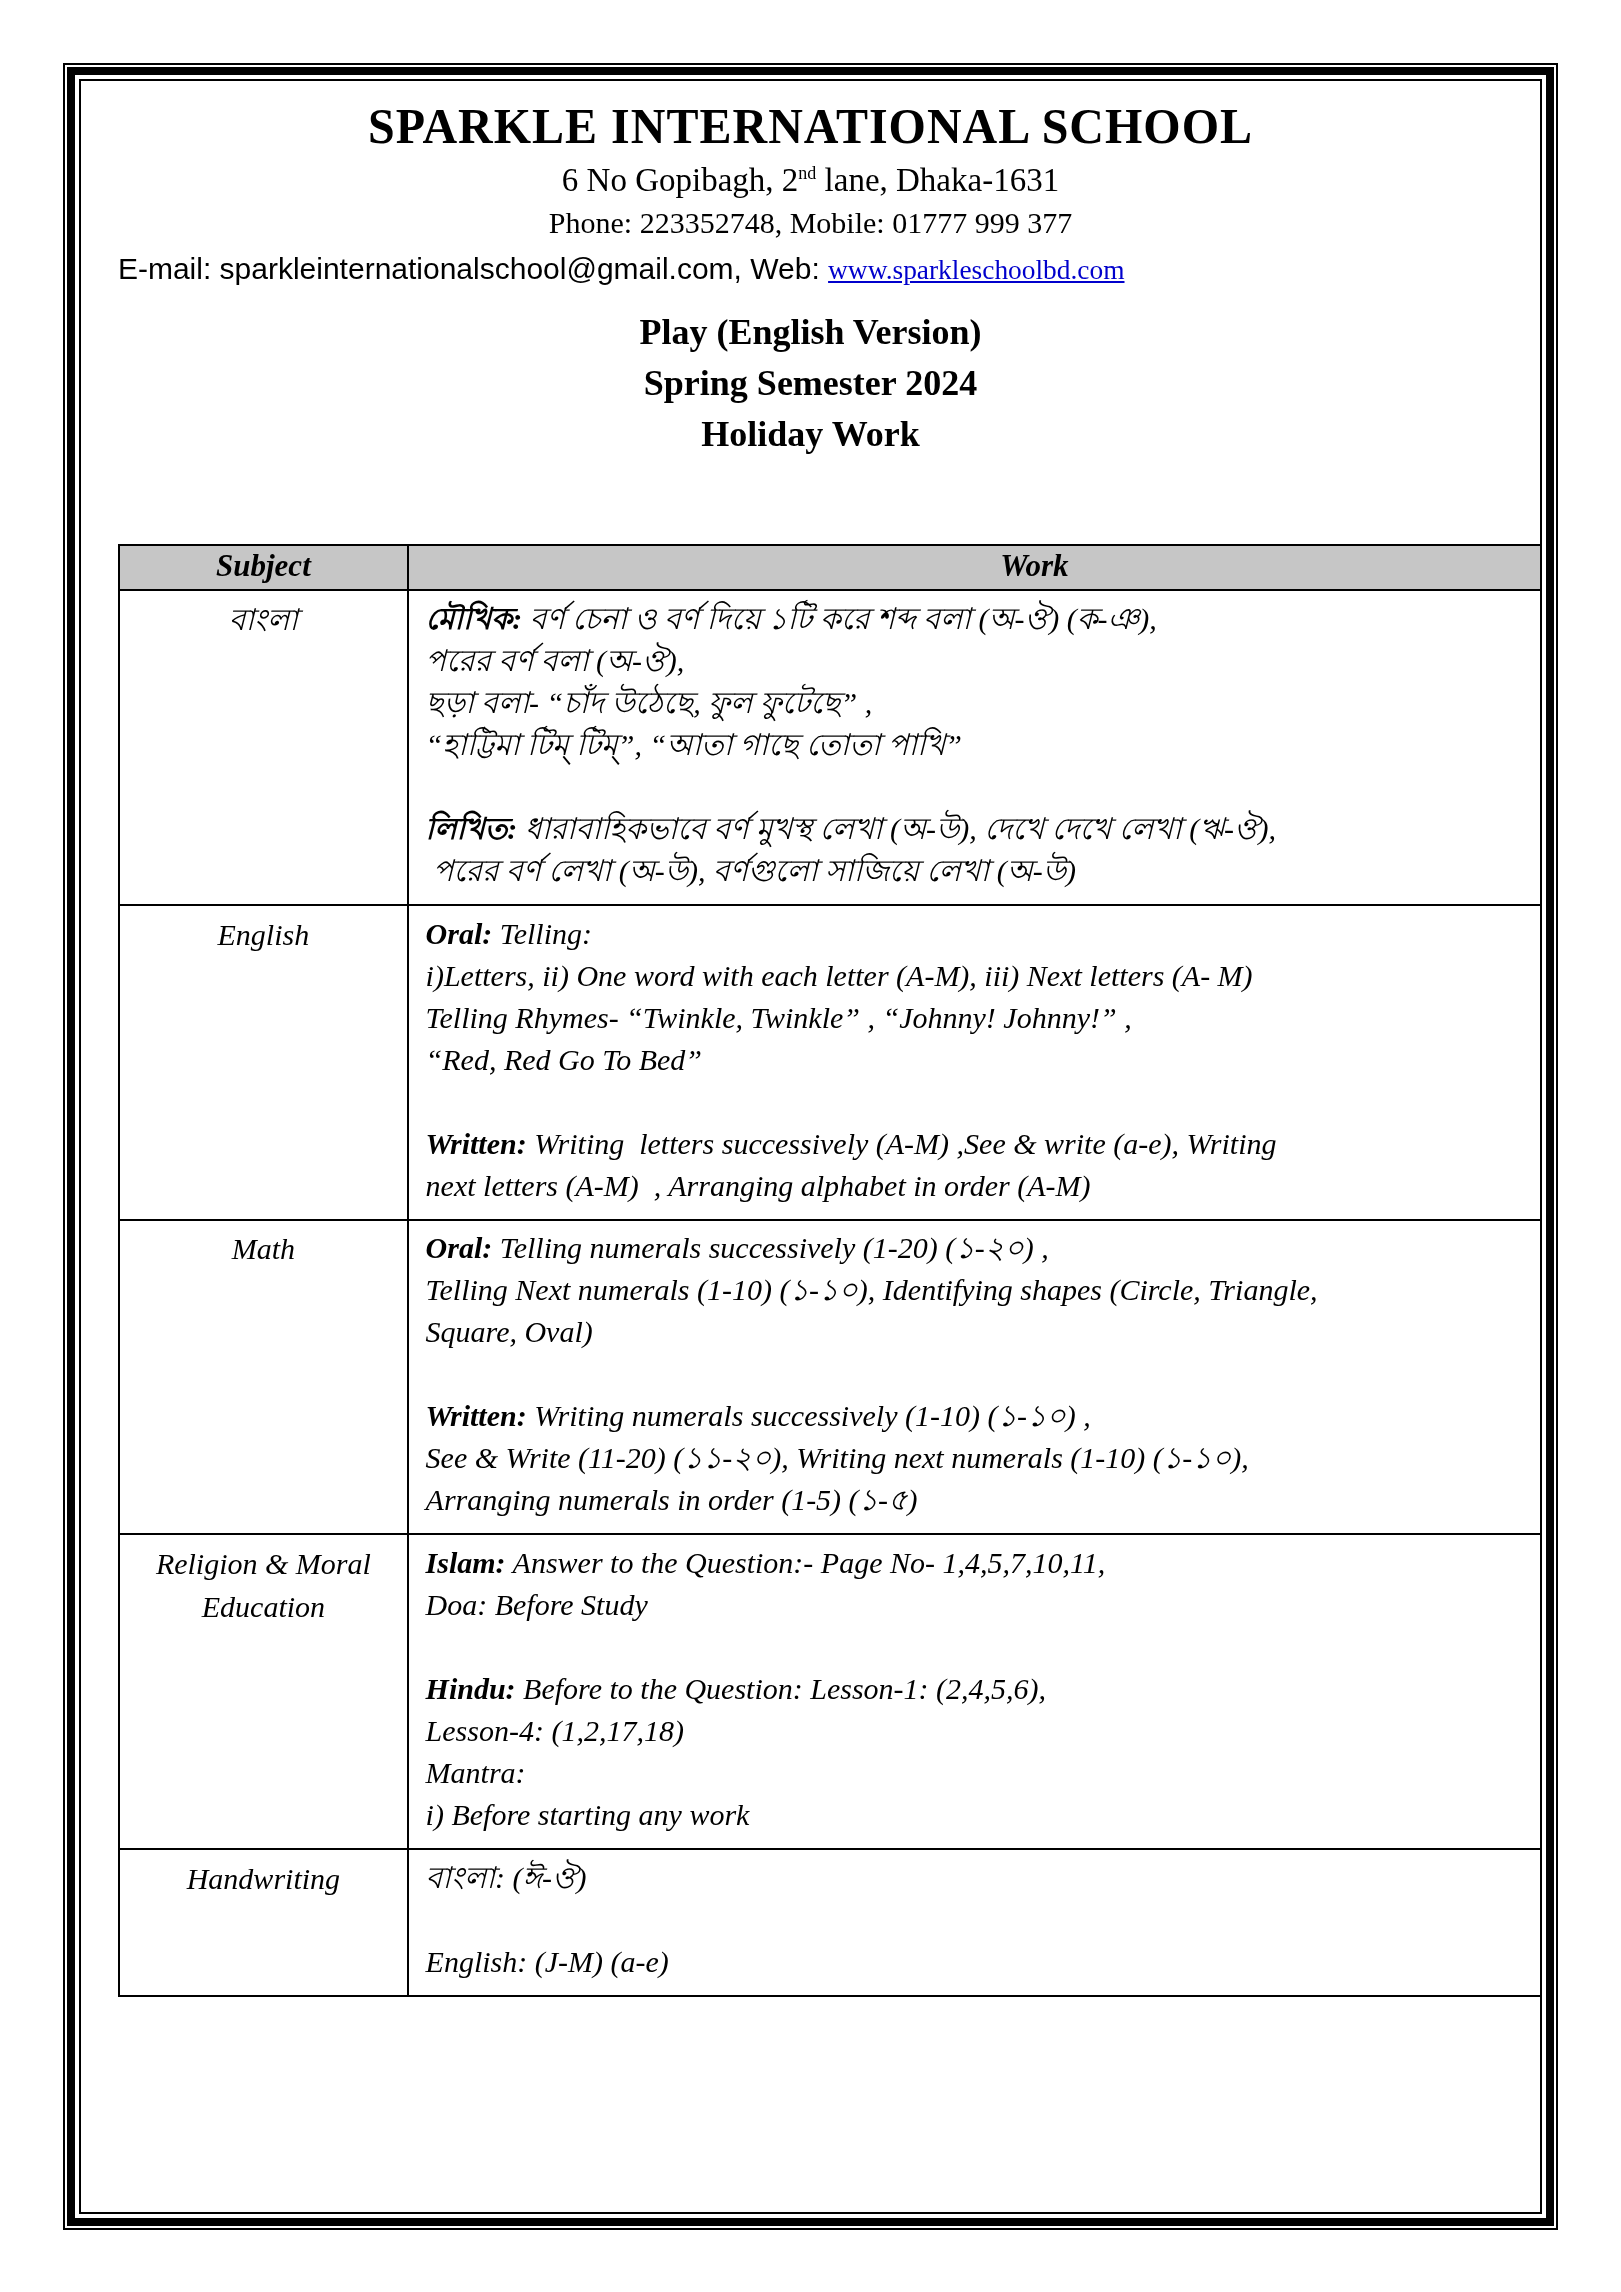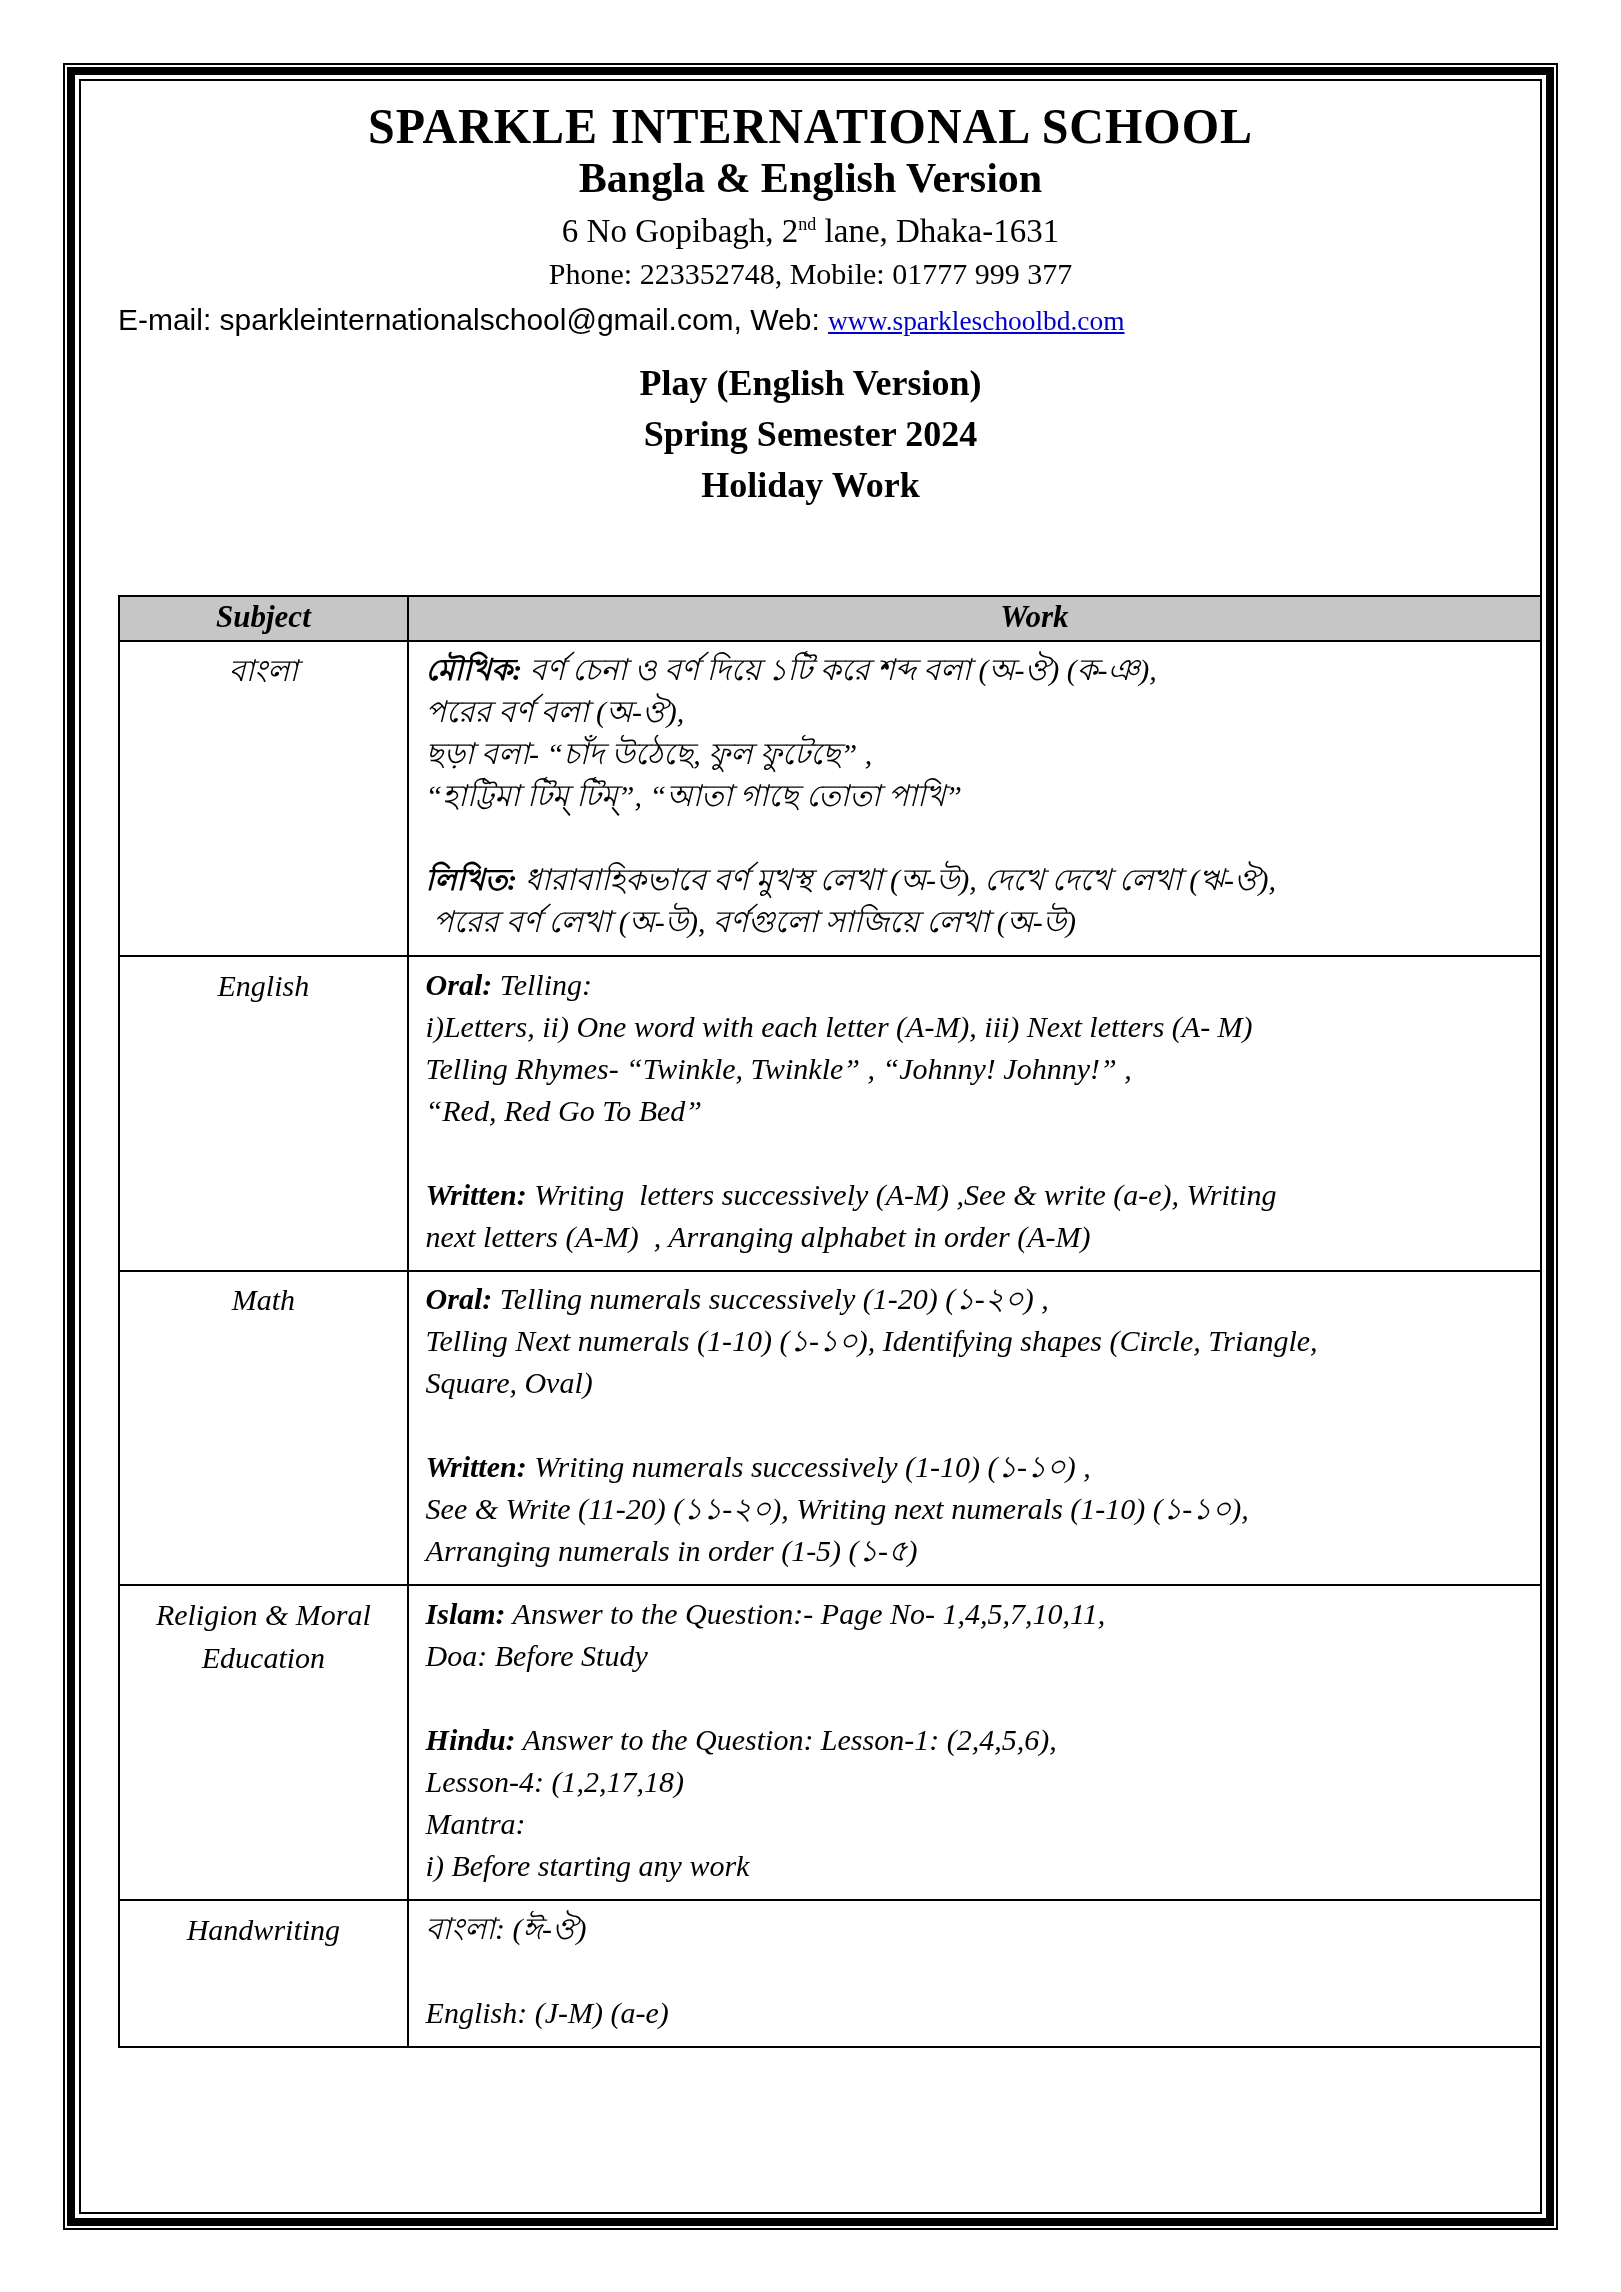--- a/index.html
+++ b/index.html
@@ -113,21 +113,20 @@
 </style>
 </head>
 <body style="--link: #0000cc; --hdrbg: #c6c6c6; --ink: #000000;">
 
 <div class="frame1">
   <div class="frame2">
     <div class="frame3">
       <div class="content">
 
         <div class="school-name">SPARKLE INTERNATIONAL SCHOOL</div>
-        <div class="version-line">Bangla &amp; English Version</div>
         <div class="addr-line"><span>6 No Gopibagh, 2</span><sup>nd</sup><span> lane, Dhaka-1631</span></div>
         <div class="phone-line">Phone: 223352748, Mobile: 01777 999 377</div>
         <div class="email-line"><span>E-mail: sparkleinternationalschool@gmail.com, Web: </span><span class="url">www.sparkleschoolbd.com</span></div>
         <div class="sub-line first">Play (English Version)</div>
         <div class="sub-line">Spring Semester 2024</div>
         <div class="sub-line">Holiday Work</div>
 
         <table class="worktable">
           <colgroup>
             <col class="subject-col">
@@ -184,21 +183,21 @@
               </tr>
               <tr>
                 <td class="subject">
                   <div class="sline">Religion &amp; Moral</div>
                   <div class="sline">Education</div>
                 </td>
                 <td class="work">
                   <div class="line"><b>Islam:</b><span> Answer to the Question:- Page No- 1,4,5,7,10,11,</span></div>
                   <div class="line"><span>Doa: Before Study</span></div>
                   <div class="line">&nbsp;</div>
-                  <div class="line"><b>Hindu:</b><span> Answer to the Question: Lesson-1: (2,4,5,6),</span></div>
+                  <div class="line"><b>Hindu:</b><span> Before to the Question: Lesson-1: (2,4,5,6),</span></div>
                   <div class="line"><span>Lesson-4: (1,2,17,18)</span></div>
                   <div class="line"><span>Mantra:</span></div>
                   <div class="line"><span>i) Before starting any work</span></div>
                 </td>
               </tr>
               <tr>
                 <td class="subject">
                   <div class="sline">Handwriting</div>
                 </td>
                 <td class="work">

